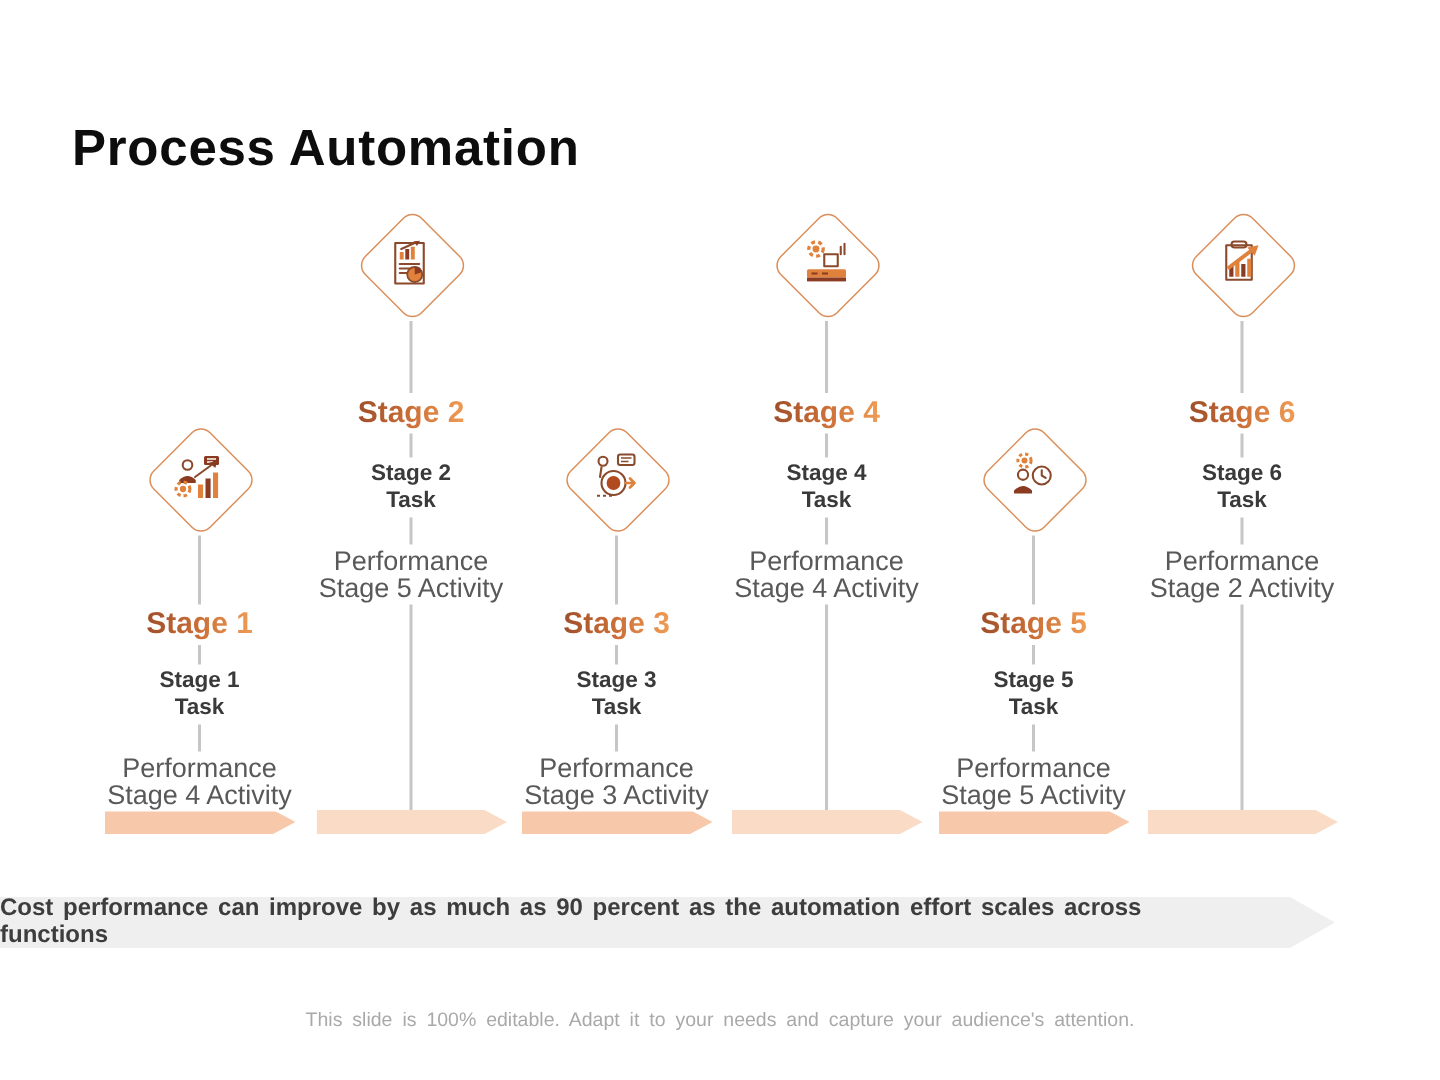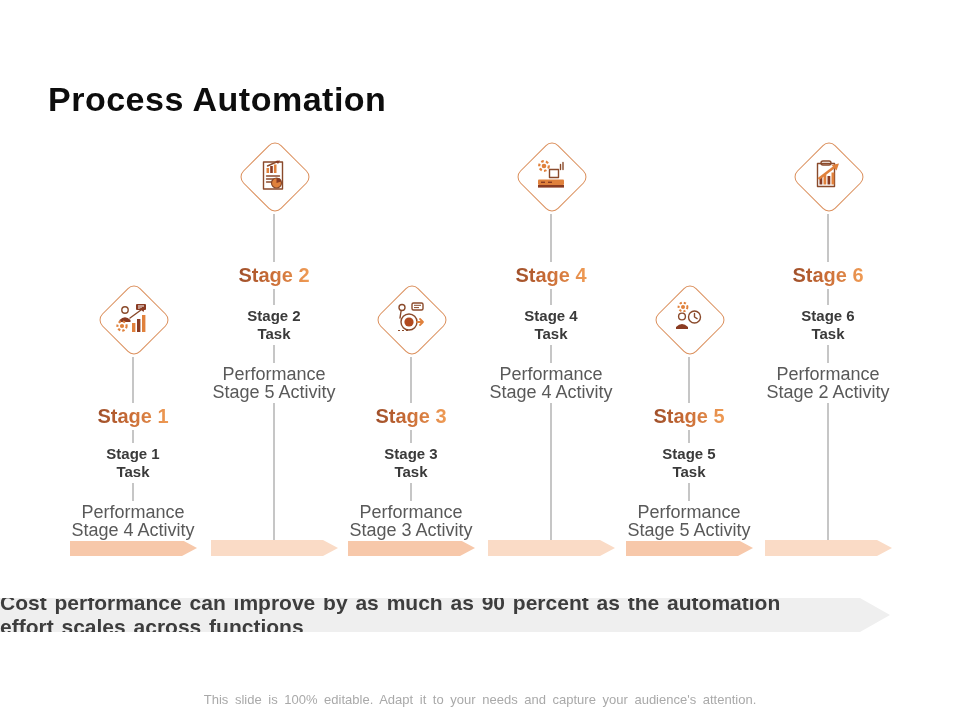--- a/index.html
+++ b/index.html
@@ -30,23 +30,23 @@
   .activity{top:var(--atop);font-size:18px;line-height:18px;color:#595959;}
 
   .flow-arrow{position:absolute;top:540px;height:16px;width:127px;left:calc(var(--cx) - 63px);
     clip-path:polygon(0 0, calc(100% - 15px) 0, 100% 50%, calc(100% - 15px) 100%, 0 100%);z-index:1;}
   .shade-dark{background:#f7c8aa;}
   .shade-light{background:#fadbc6;}
 
   .banner{position:absolute;left:0;top:598px;width:890px;height:34px;background:#efefef;
     clip-path:polygon(0 0, calc(100% - 30px) 0, 100% 50%, calc(100% - 30px) 100%, 0 100%);
     display:flex;align-items:center;justify-content:center;}
-  .banner-text{font-size:21px;font-weight:700;color:#3d3d3d;word-spacing:2px;padding-right:55px;}
-
-  .footer{position:absolute;left:0;top:672px;width:960px;text-align:center;font-size:13px;color:#a9a9a9;word-spacing:3px;margin-top:20px;}
+  .banner-text{font-size:16px;font-weight:700;color:#3d3d3d;word-spacing:2px;padding-right:55px;}
+
+  .footer{position:absolute;left:0;top:672px;width:960px;text-align:center;font-size:13px;color:#a9a9a9;word-spacing:3px;}
 
   .st{stroke:#8a4a2b;stroke-width:1.4;fill:none;stroke-linecap:round;stroke-linejoin:round;}
 </style>
 </head>
 <body>
 
 <div class="slide">
 
   <div class="title">Process Automation</div>
 

